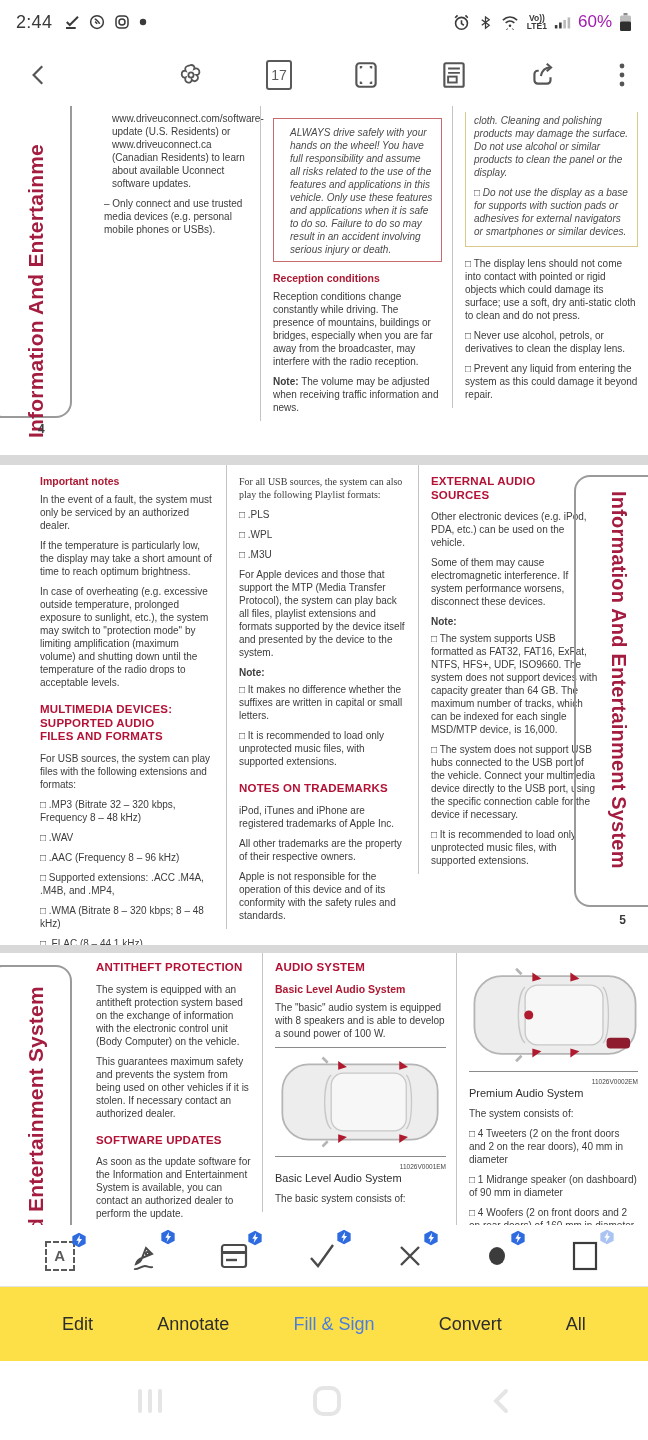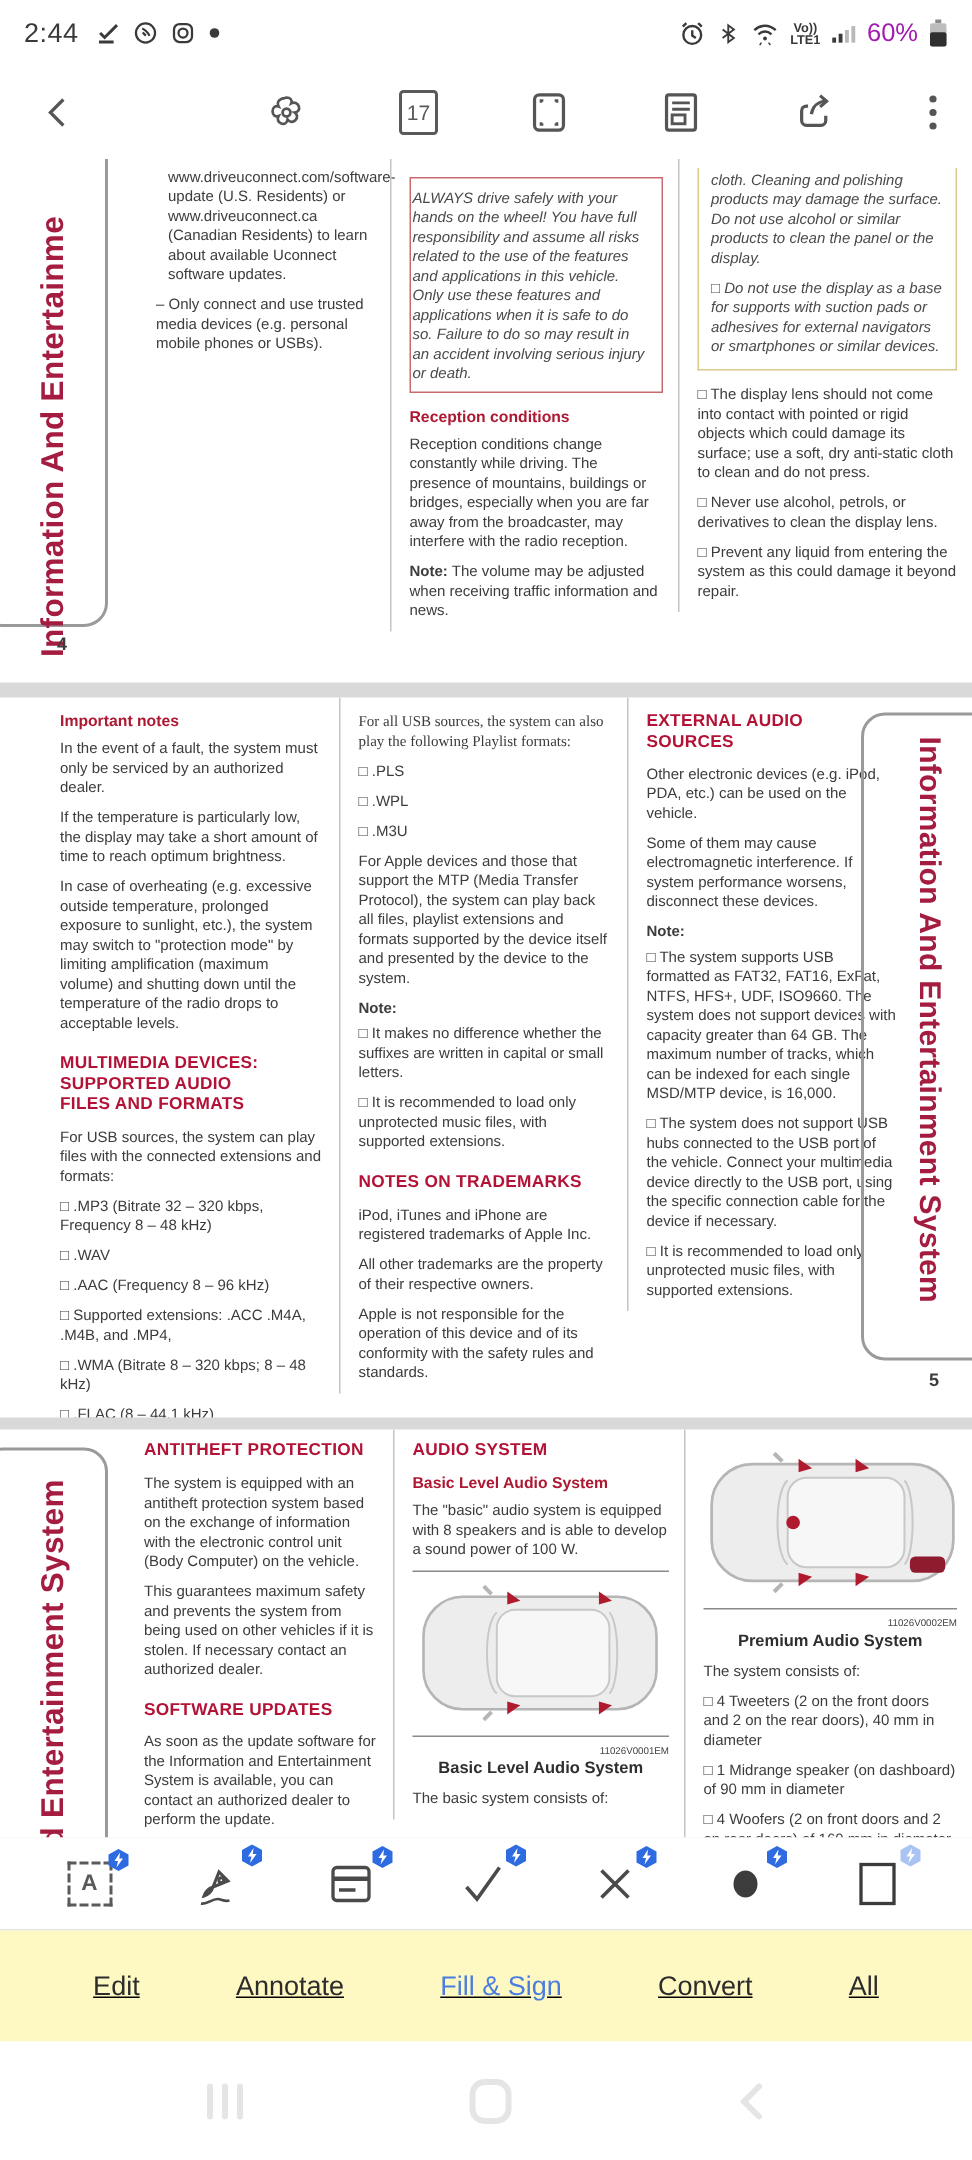--- a/index.html
+++ b/index.html
@@ -31,44 +31,44 @@
   .pagegap { height:10px; background:#d9d9d9; }
   .pagegap2 { height:8px; background:#d9d9d9; }
   .cols { display:flex; align-items:flex-start; }
   .col { padding:6px 10px 0 12px; }
   .rule { border-left:1px solid #c4c4c4; }
   .pdf p { margin:0 0 7px 0; font-size:10px; line-height:13px; color:#3c3c3c; }
   .pdf .sq { text-indent:0; }
   .h-small { font-size:10.5px; font-weight:bold; color:#ad1832; margin:2px 0 6px 0; }
   .h-caps { font-size:11.5px; font-weight:bold; color:#b31236; letter-spacing:.2px; margin:14px 0 8px 0; line-height:13.5px; }
   .h-caps.first { margin-top:2px; }
-  .warnbox { border:1px solid #c96a6e; padding:7px 8px 5px 1px; margin:6px 0 10px 0; }
+  .warnbox { border:1px solid #c96a6e; padding:7px 8px 5px 16px; margin:6px 0 10px 0; }
   .warnbox p { font-style:italic; color:#4a4a4a; margin:0; }
   .cautionbox { border:1px solid #d9c98c; border-top:none; padding:2px 8px 8px 8px; margin:0 0 10px 0; }
   .cautionbox p { font-style:italic; color:#4a4a4a; }
   .notelbl { font-weight:bold; }
   .indent1 { padding-left:16px; }
   .indent2 { padding-left:8px; }
   
   .tab-left { position:absolute; border:2px solid #9a9a9a; border-radius:16px; width:86px; left:-14px; }
   .tab-right { position:absolute; border:2px solid #9a9a9a; border-radius:16px; width:90px; right:-16px; }
   .vtext-left { position:absolute; white-space:nowrap; transform:rotate(-90deg); transform-origin:left top; font-weight:bold; color:#a41c3f; font-size:21px; letter-spacing:.2px; }
   .vtext-right { position:absolute; writing-mode:vertical-rl; font-weight:bold; color:#a41c3f; font-size:20px; letter-spacing:.2px; }
   .pagenum { position:absolute; font-size:12px; font-weight:bold; color:#3c3c3c; }
   
   .fig hr { border:none; border-top:1px solid #8a8a8a; margin:4px 0 6px 0; }
   .figcode { font-size:6.5px; color:#444; text-align:right; margin:0 0 2px 0; }
-  .figcap { font-size:11px; font-weight:bold; color:#2f2f2f; text-align:center; margin:2px 0 8px 0; }
+  .figcap { font-size:11px; font-weight:normal; color:#2f2f2f; margin:2px 0 8px 0; }
   
   .toolsrow { height:62px; background:#fff; display:flex; align-items:center; justify-content:space-around; padding:0 18px; border-bottom:1px solid #e4e4e4; }
   .tool { position:relative; display:inline-flex; }
   .badge { position:absolute; top:-9px; right:-12px; }
   .badge.faded { opacity:.4; }
   .texttool { width:30px; height:30px; border:2px dashed #5a5a5a; display:flex; align-items:center; justify-content:center; font-size:15px; color:#5a5a5a; font-weight:bold; }
-  .tabsrow { height:74px; background:#fef9c3; display:flex; align-items:center; justify-content:space-around; padding:0 30px;text-decoration:underline; }
+  .tabsrow { height:74px; background:#fde047; display:flex; align-items:center; justify-content:space-around; padding:0 30px; }
   .tabitem { font-size:18px; color:#2c2c2c; }
   .tabitem.active { color:#4a7de0; }
   
   .navbar { height:80px; background:#fff; display:flex; align-items:center; justify-content:space-between; padding:0 130px; }
   .navbtn { display:inline-flex; }
 </style>
 </head>
 <body>
 
 <div class="statusbar">
@@ -224,21 +224,21 @@
     <div class="tab-right" style="top:10px; height:432px;"></div>
     <div class="vtext-right" style="right:18px; top:26px;">Information And Entertainment System</div>
     <div class="pagenum" style="right:22px; top:448px;">5</div>
     <div class="cols" style="padding-left:28px;">
       <div class="col" style="width:198px;">
         <div class="h-small" style="margin-top:4px;">Important notes</div>
         <p>In the event of a fault, the system must only be serviced by an authorized dealer.</p>
         <p>If the temperature is particularly low, the display may take a short amount of time to reach optimum brightness.</p>
         <p>In case of overheating (e.g. excessive outside temperature, prolonged exposure to sunlight, etc.), the system may switch to "protection mode" by limiting amplification (maximum volume) and shutting down until the temperature of the radio drops to acceptable levels.</p>
         <div class="h-caps" style="width:150px;">MULTIMEDIA DEVICES: SUPPORTED AUDIO FILES AND FORMATS</div>
-        <p>For USB sources, the system can play files with the connected extensions and formats:</p>
+        <p>For USB sources, the system can play files with the following extensions and formats:</p>
         <p class="sq">□ .MP3 (Bitrate 32 – 320 kbps, Frequency 8 – 48 kHz)</p>
         <p class="sq">□ .WAV</p>
         <p class="sq">□ .AAC (Frequency 8 – 96 kHz)</p>
         <p class="sq">□ Supported extensions: .ACC .M4A, .M4B, and .MP4,</p>
         <p class="sq">□ .WMA (Bitrate 8 – 320 kbps; 8 – 48 kHz)</p>
         <p class="sq">□ .FLAC (8 – 44.1 kHz)</p>
       </div>
       <div class="col rule" style="width:192px;">
         <p style="margin-top:4px;font-family:Liberation Serif, serif;">For all USB sources, the system can also play the following Playlist formats:</p>
         <p class="sq">□ .PLS</p>

